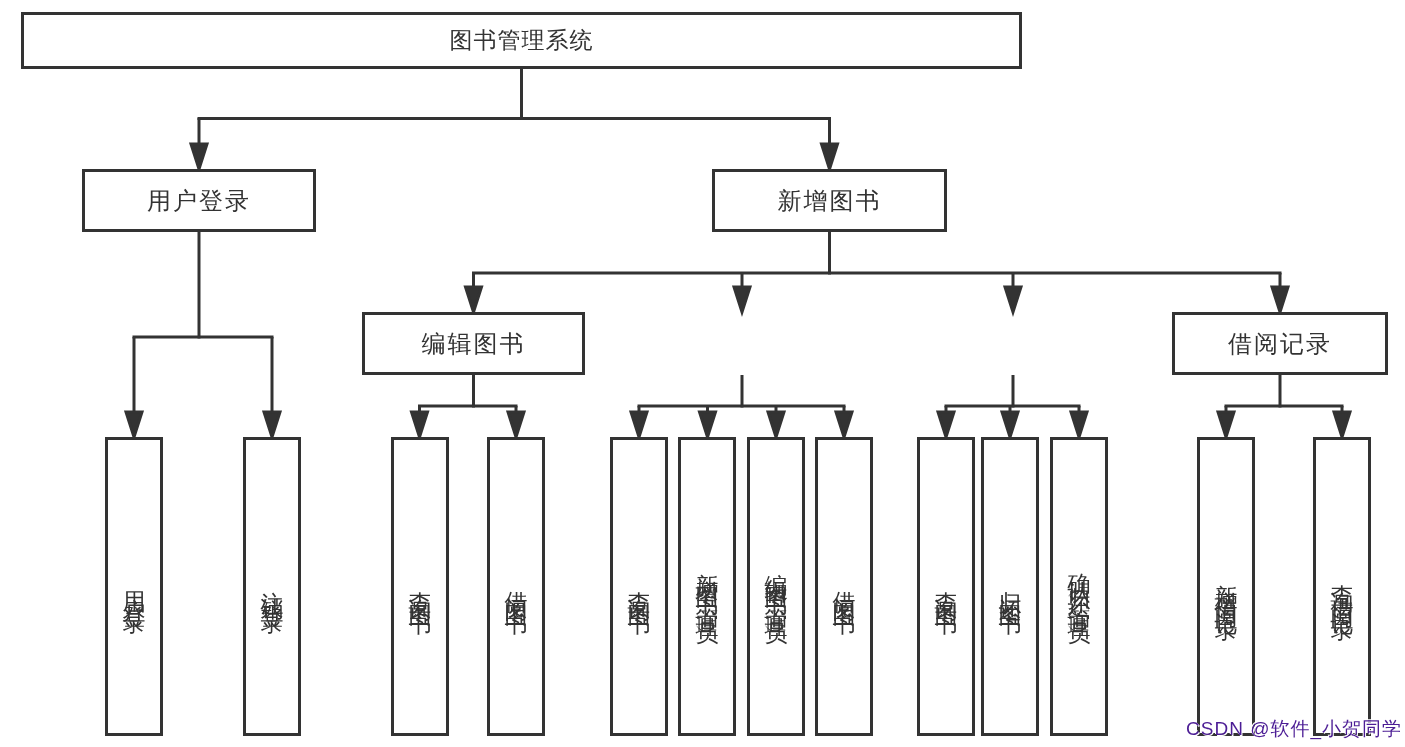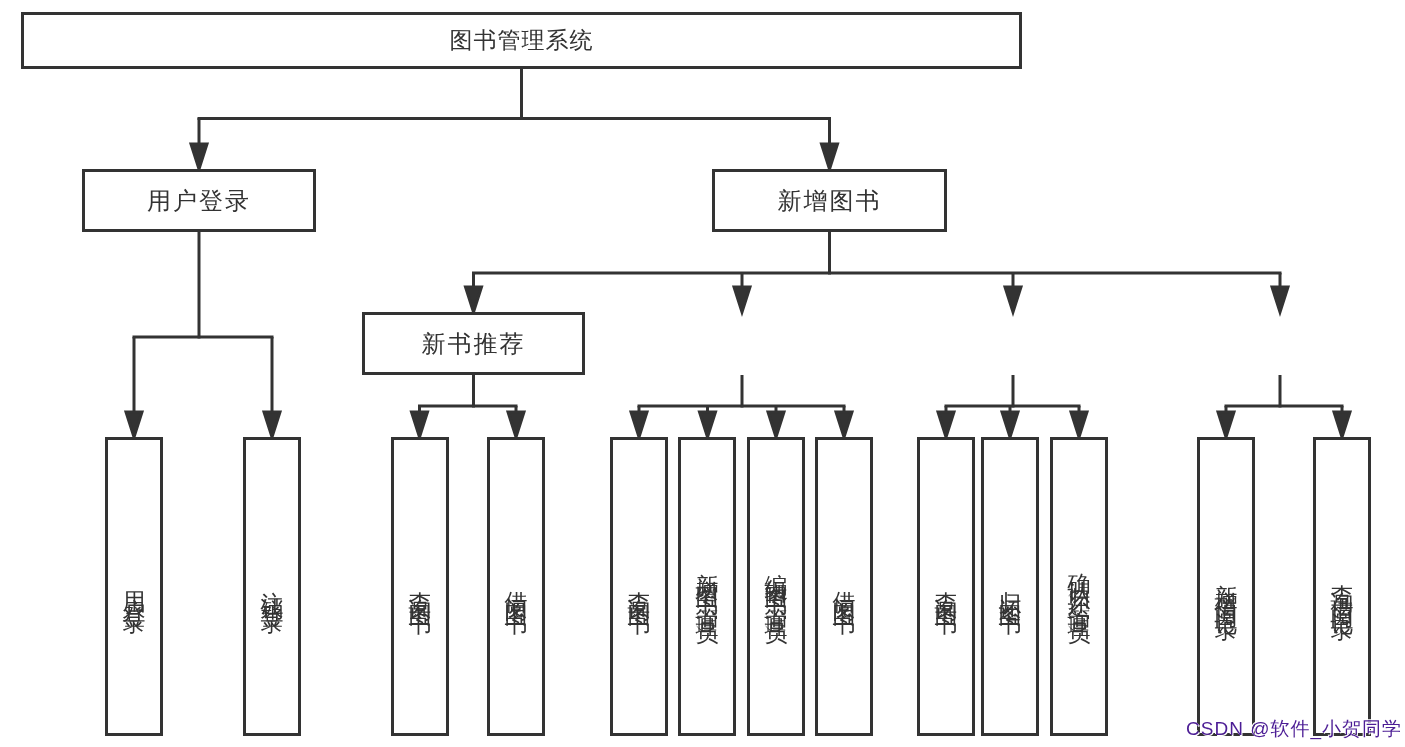--- a/index.html
+++ b/index.html
@@ -142,21 +142,24 @@
   </div>
 
   <div class="box" style="left:82px; top:169px; width:234px; height:63px;">
     <span class="lbl-h">用户登录</span>
   </div>
   <div class="box" style="left:712px; top:169px; width:235px; height:63px;">
     <span class="lbl-h">新增图书</span>
   </div>
 
   <div class="box" style="left:362px; top:312px; width:223px; height:63px;">
-    <span class="lbl-h">新书推荐</span>
+    <span class="lbl-h">编辑图书</span>
+  </div>
+  <div class="box" style="left:1172px; top:312px; width:216px; height:63px;">
+    <span class="lbl-h">借阅记录</span>
   </div>
 
   <div class="box leaf" style="left:105px;">
     <span class="lbl-v">用户登录</span>
   </div>
   <div class="box leaf" style="left:243px;">
     <span class="lbl-v">注销登录</span>
   </div>
 
   <div class="box leaf" style="left:391px;">

